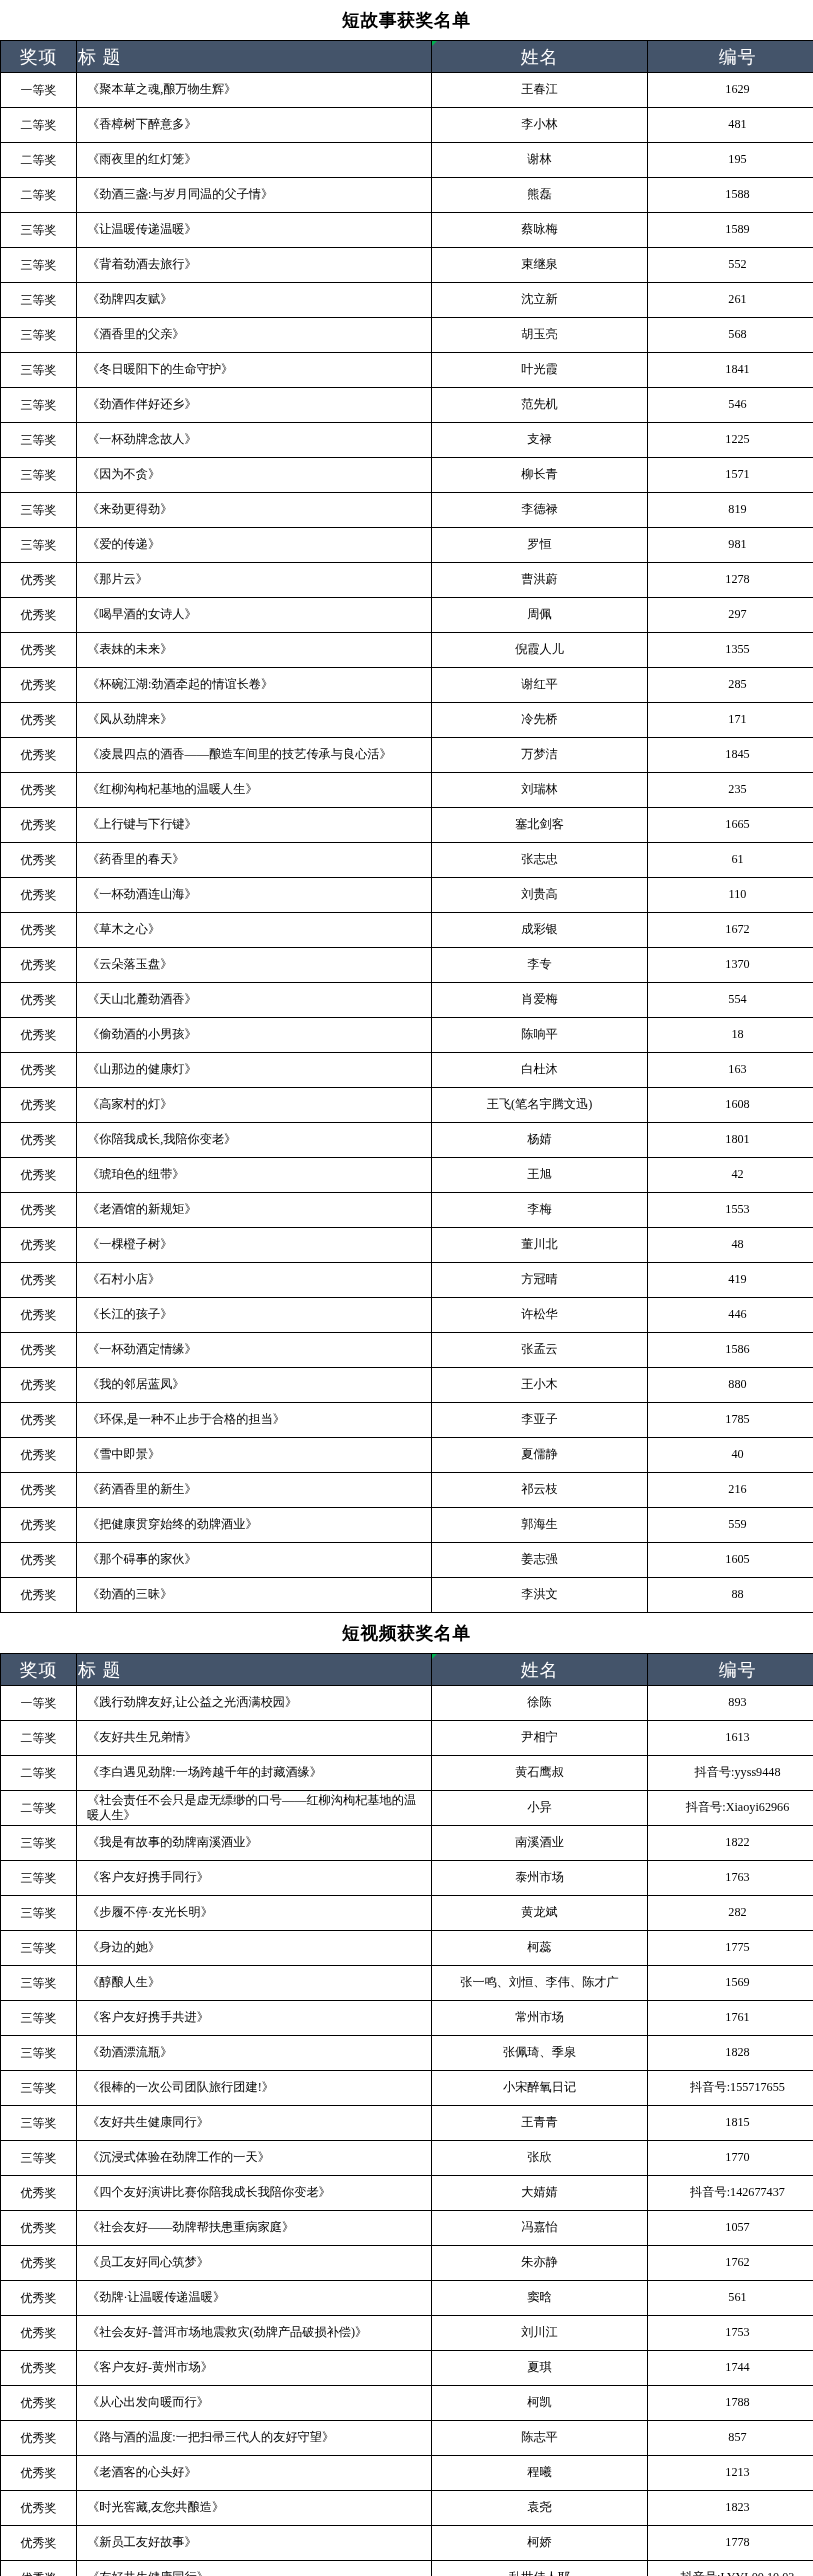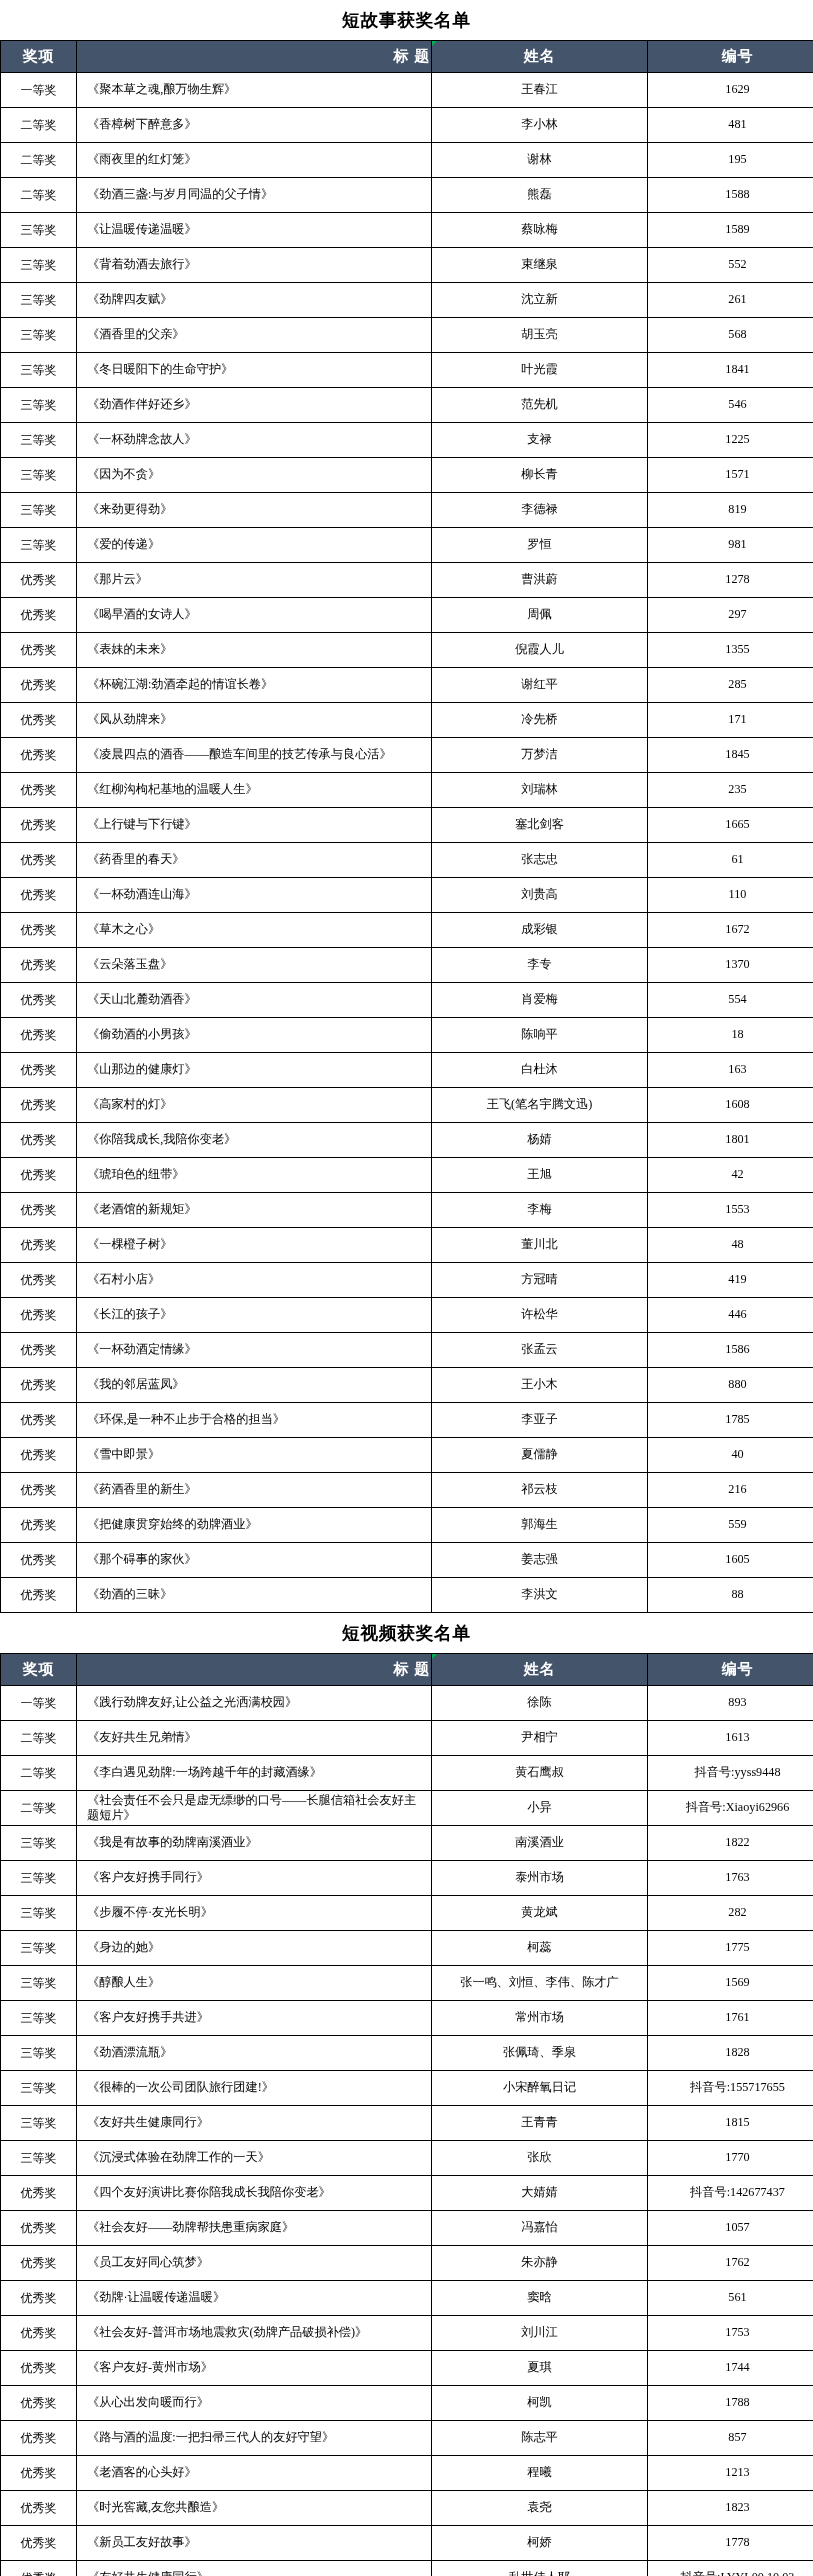--- a/index.html
+++ b/index.html
@@ -8,31 +8,31 @@
     height:40px; display:flex; align-items:center; justify-content:center;
     font-family:"Liberation Sans", sans-serif; font-weight:bold; font-size:17.6px;
     letter-spacing:0.8px; background:#fff;
   }
   table.award-table {
     width:100%; border-collapse:collapse; table-layout:fixed;
   }
   th, td { border:0.8px solid #000; }
   th {
     background:var(--header-bg, #44546A); color:var(--header-text, #ffffff);
-    font-family:"Liberation Sans", sans-serif; font-weight:bold; font-size:15px;
+    font-family:"Liberation Sans", sans-serif; font-weight:normal; font-size:18px;
     height:29px; position:relative; letter-spacing:0.8px;
   }
   td { font-size:12.2px; background:#fff; vertical-align:middle; line-height:1.25; }
   .c0 { width:73px;  text-align:center; }
   .c1 { width:352px; text-align:left; }
   .c2 { width:213px; text-align:center; }
   .c3 { width:177px; text-align:center; }
   td.c1 { padding:1.5px 6.1px 1.5px 10px; }
   td.c0 { font-size:12px; }
-  th.c1 { text-align:right;margin-left:28px; }
+  th.c1 { text-align:left;margin-left:28px; }
   .t0 td { height:31px; }
   .t1 td { height:31px; }
   .flag {
     position:absolute; top:0; left:0; width:0; height:0; display:block;
     border-top:5.4px solid var(--flag-green, #00B050);
     border-right:5.4px solid transparent;
   }
 </style>
 </head>
 <body>
@@ -343,21 +343,21 @@
             <td class="c3">1613</td>
           </tr>
           <tr>
             <td class="c0">二等奖</td>
             <td class="c1">《李白遇见劲牌:一场跨越千年的封藏酒缘》</td>
             <td class="c2">黄石鹰叔</td>
             <td class="c3">抖音号:yyss9448</td>
           </tr>
           <tr>
             <td class="c0">二等奖</td>
-            <td class="c1">《社会责任不会只是虚无缥缈的口号——长腿信箱社会友好主题短片》</td>
+            <td class="c1">《社会责任不会只是虚无缥缈的口号——红柳沟枸杞基地的温暖人生》</td>
             <td class="c2">小异</td>
             <td class="c3">抖音号:Xiaoyi62966</td>
           </tr>
           <tr>
             <td class="c0">三等奖</td>
             <td class="c1">《我是有故事的劲牌南溪酒业》</td>
             <td class="c2">南溪酒业</td>
             <td class="c3">1822</td>
           </tr>
           <tr>

